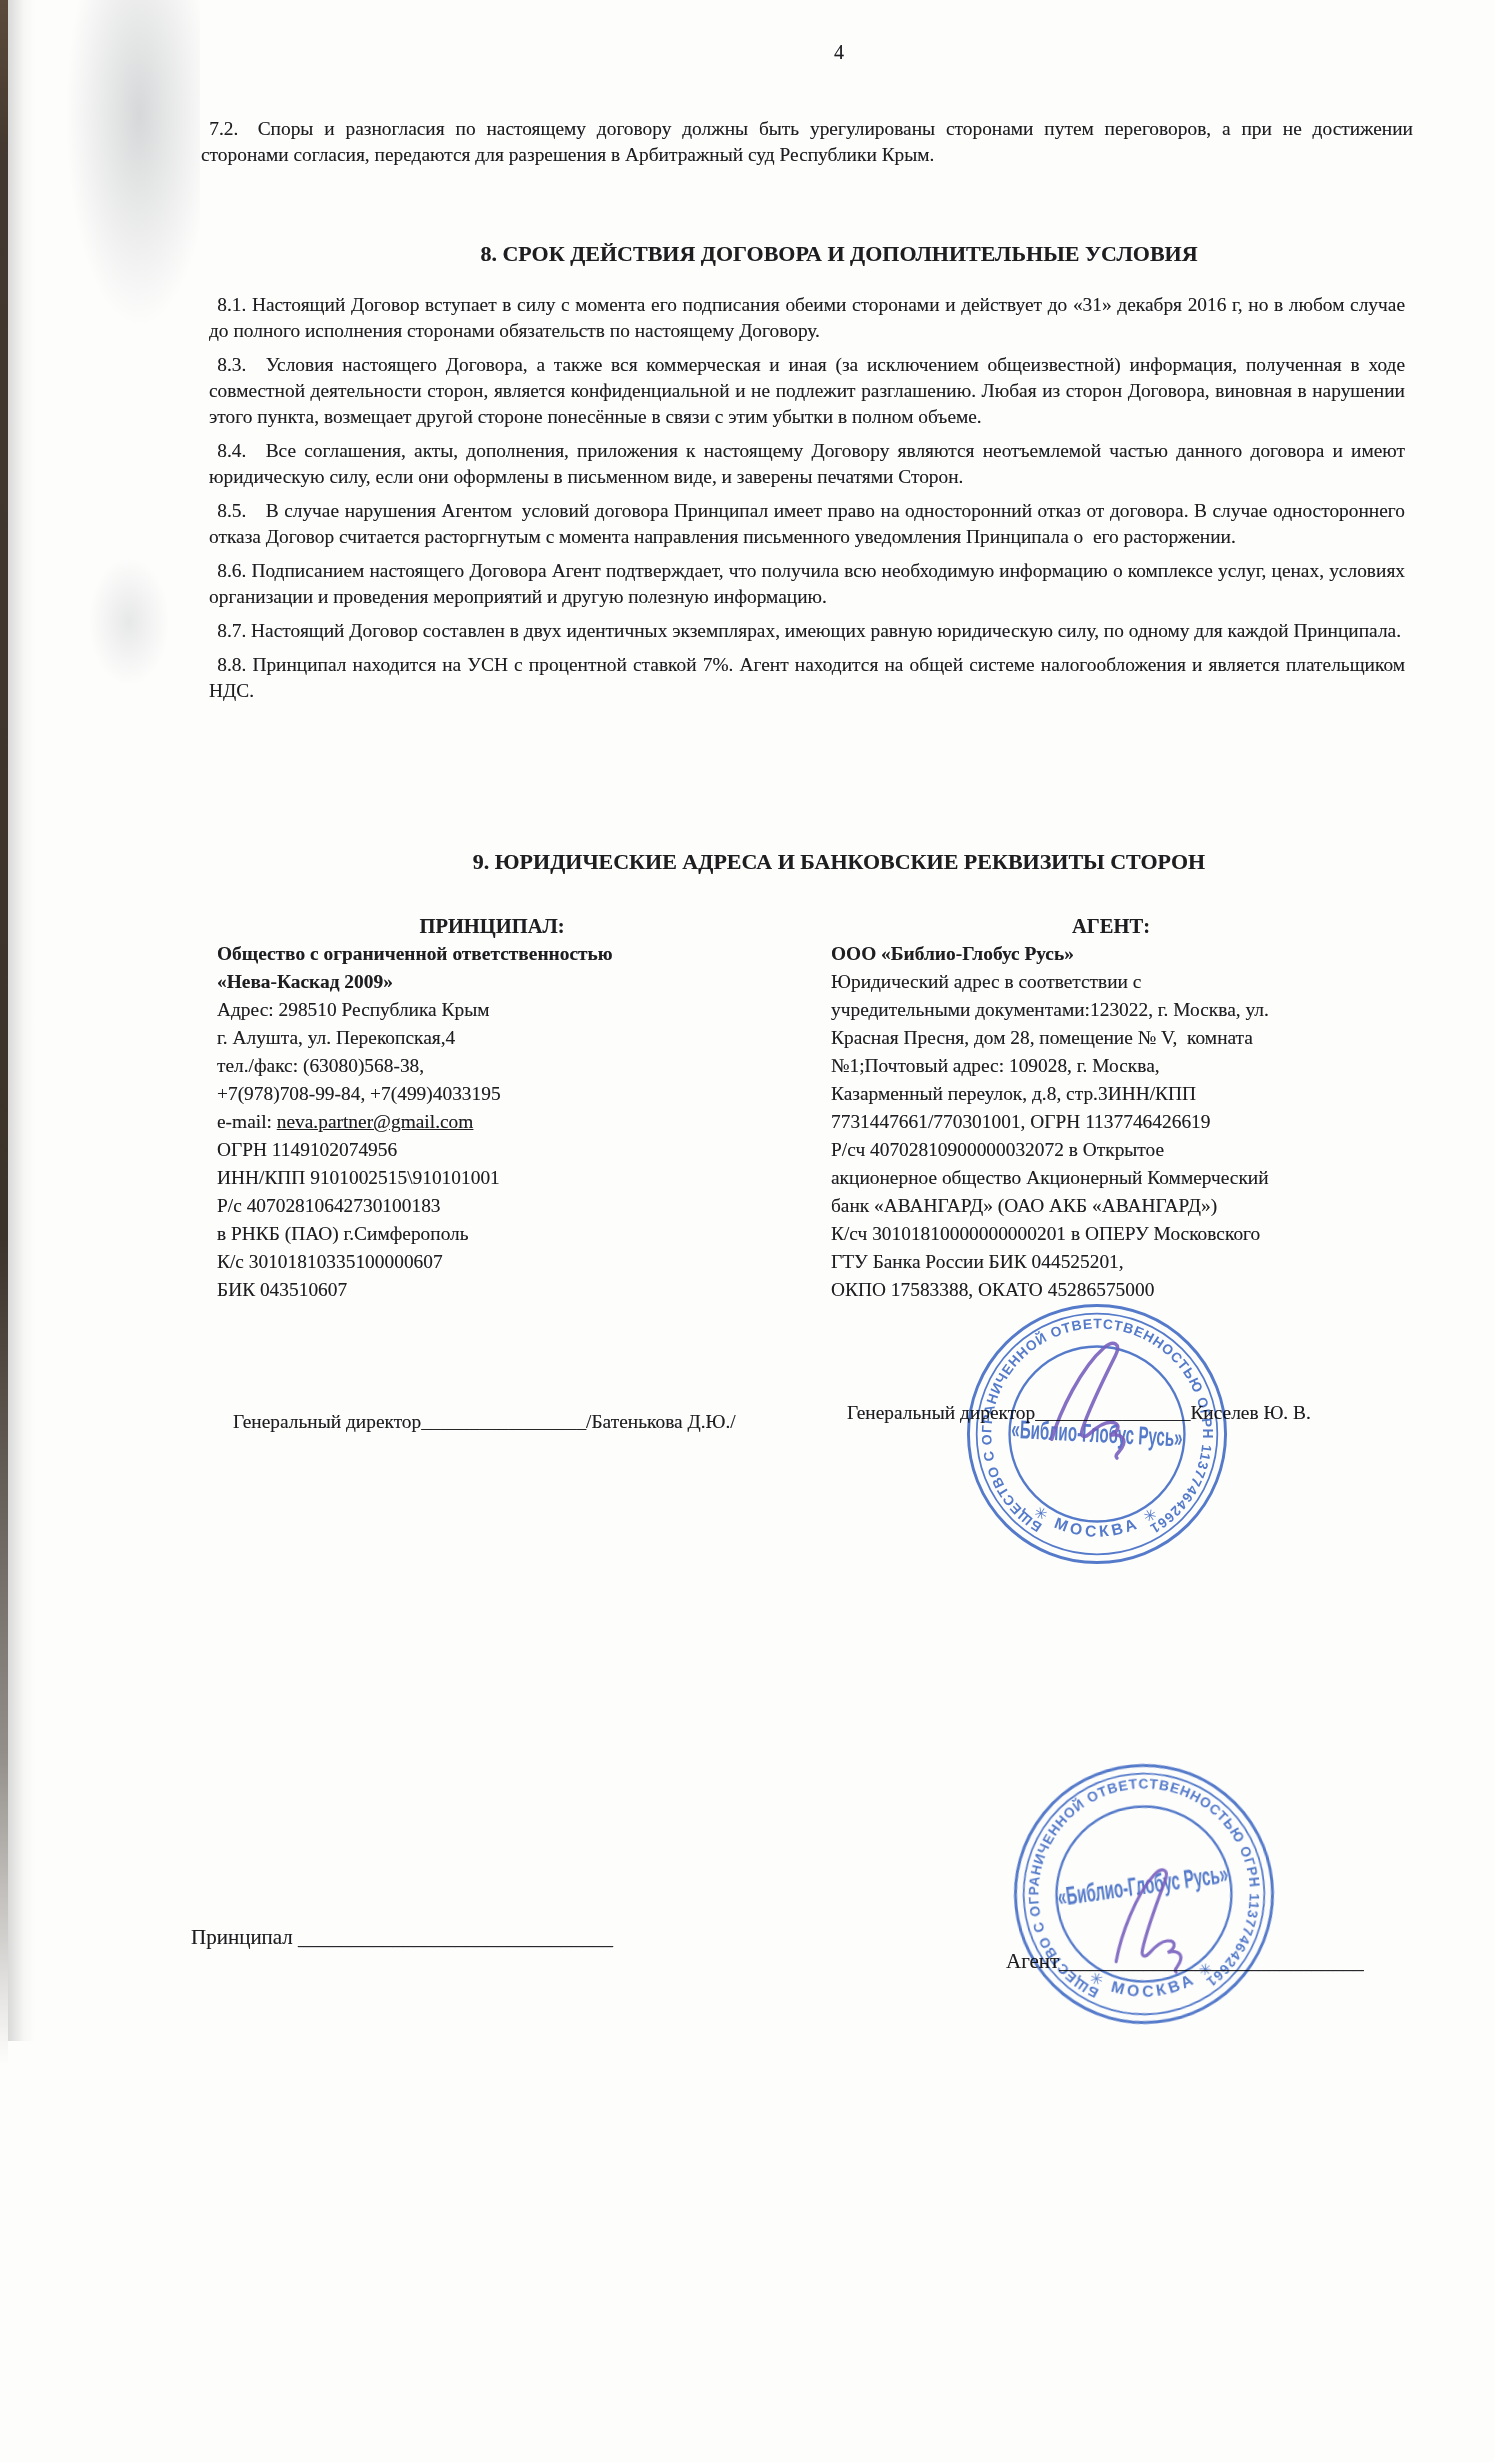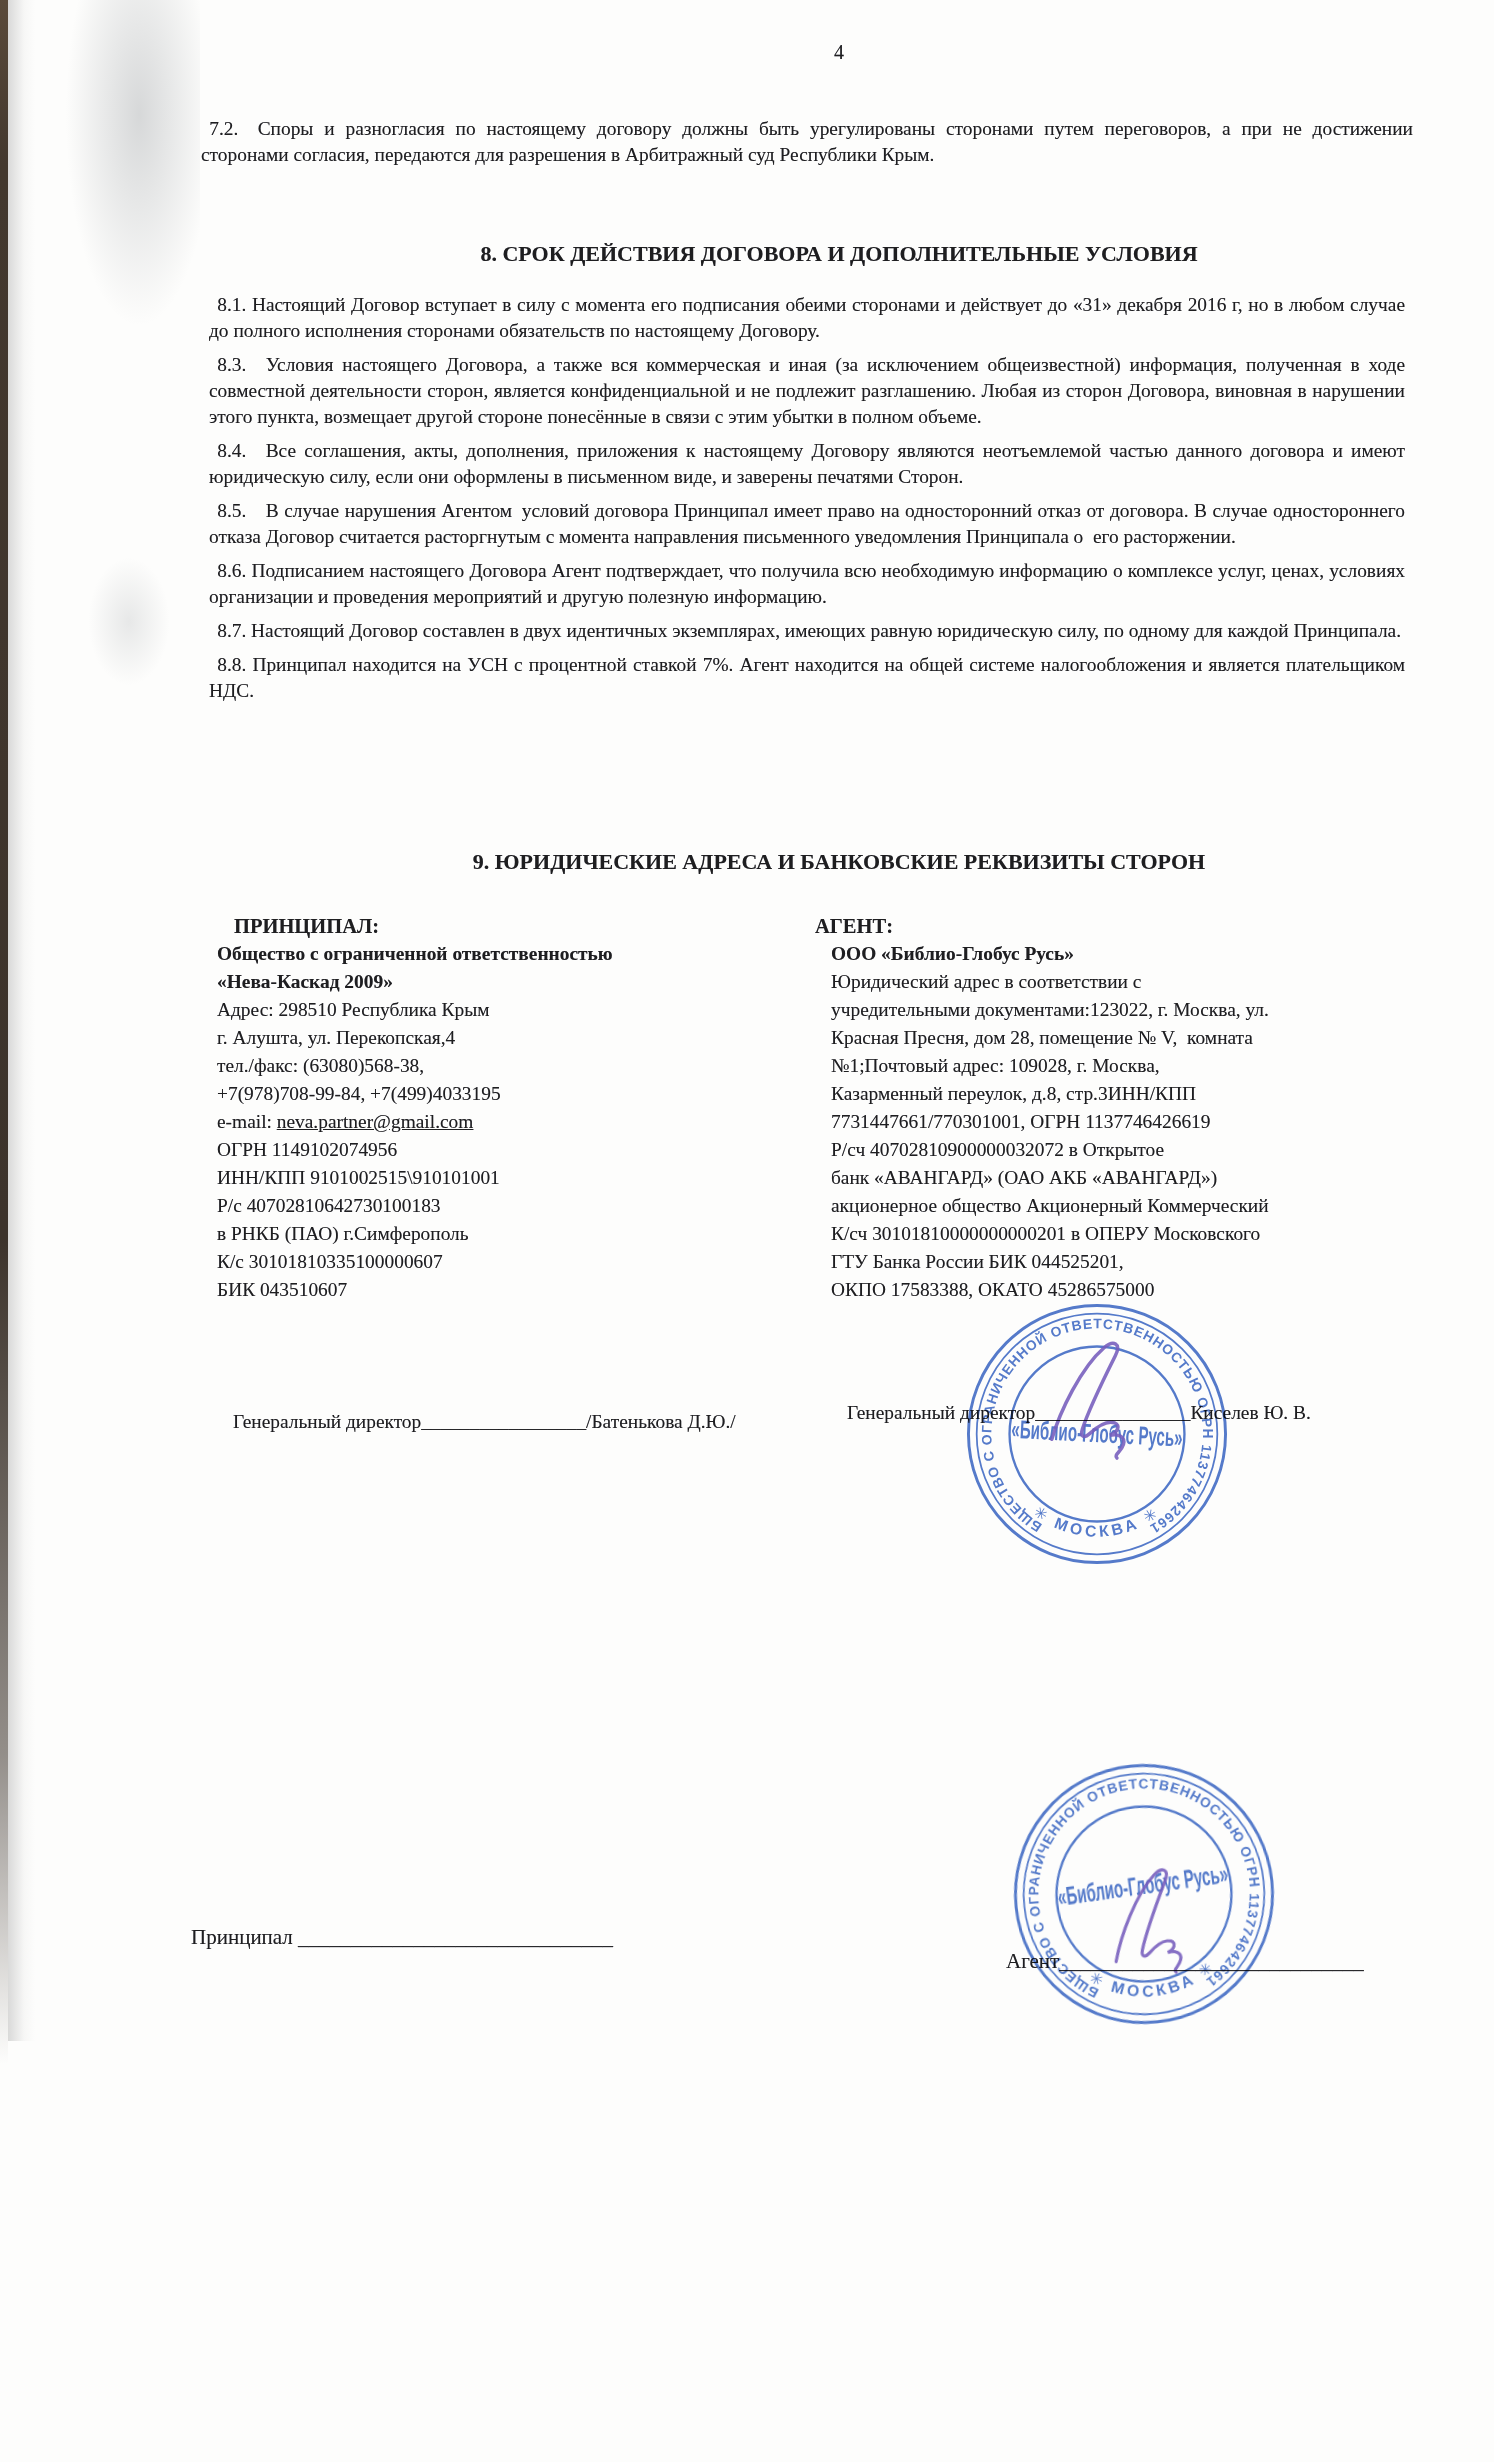--- a/index.html
+++ b/index.html
@@ -39,21 +39,21 @@
     font-size:22px;font-weight:bold;text-align:center;white-space:nowrap;
   }
   .h8{top:225px;margin-top:16px;}
   .h9{top:849px;}
   .clauses{position:absolute;left:201px;width:1212px;top:284px;}
   .clauses p{margin:8px;font-size:19.4px;line-height:26px;text-align:justify;text-indent:8.2px;}
   
   .col{position:absolute;top:912px;font-size:19.4px;line-height:28px;}
   .col-left{left:201px;width:516px;}
   .col-right{left:815px;width:592px;}
-  .col .col-title{font-weight:bold;font-size:20.5px;text-align:left;}
+  .col .col-title{font-weight:bold;font-size:20.5px;text-align:center;}
   .col-left .col-title{position:relative;left:33px;}
   .col .ln{white-space:nowrap;margin-left:16px;}
   .bold{font-weight:bold;}
   .email{text-decoration:underline;}
   
   .sigrow{position:absolute;font-size:19.4px;white-space:nowrap;margin-left:32px;}
   .sig-left{left:201px;top:1411px;}
   .sig-right{left:815px;top:1402px;}
   .footrow{position:absolute;font-size:21px;white-space:nowrap;}
   .foot-left{left:191px;top:1925px;}
@@ -129,22 +129,22 @@
   <div class="col col-right">
     <div class="col-title txt">АГЕНТ:</div>
     <div class="ln bold txt">ООО «Библио-Глобус Русь»</div>
     <div class="ln txt">Юридический адрес в соответствии с</div>
     <div class="ln txt">учредительными документами:123022, г. Москва, ул.</div>
     <div class="ln txt">Красная Пресня, дом 28, помещение № V, комната</div>
     <div class="ln txt">№1;Почтовый адрес: 109028, г. Москва,</div>
     <div class="ln txt">Казарменный переулок, д.8, стр.3ИНН/КПП</div>
     <div class="ln txt">7731447661/770301001, ОГРН 1137746426619</div>
     <div class="ln txt">Р/сч 40702810900000032072 в Открытое</div>
+    <div class="ln txt">акционерное общество Акционерный Коммерческий</div>
     <div class="ln txt">банк «АВАНГАРД» (ОАО АКБ «АВАНГАРД»)</div>
-    <div class="ln txt">акционерное общество Акционерный Коммерческий</div>
     <div class="ln txt">К/сч 30101810000000000201 в ОПЕРУ Московского</div>
     <div class="ln txt">ГТУ Банка России БИК 044525201,</div>
     <div class="ln txt">ОКПО 17583388, ОКАТО 45286575000</div>
   </div>
 
   <div class="sigrow sig-left txt"><span>Генеральный директор</span><span>_________________</span><span>/Батенькова Д.Ю./</span></div>
 
   <div class="sigrow sig-right txt"><span>Генеральный директор</span><span>________________</span><span>Киселев Ю. В.</span></div>
 
   <div class="footrow foot-left txt"><span>Принципал </span><span>______________________________</span></div>

